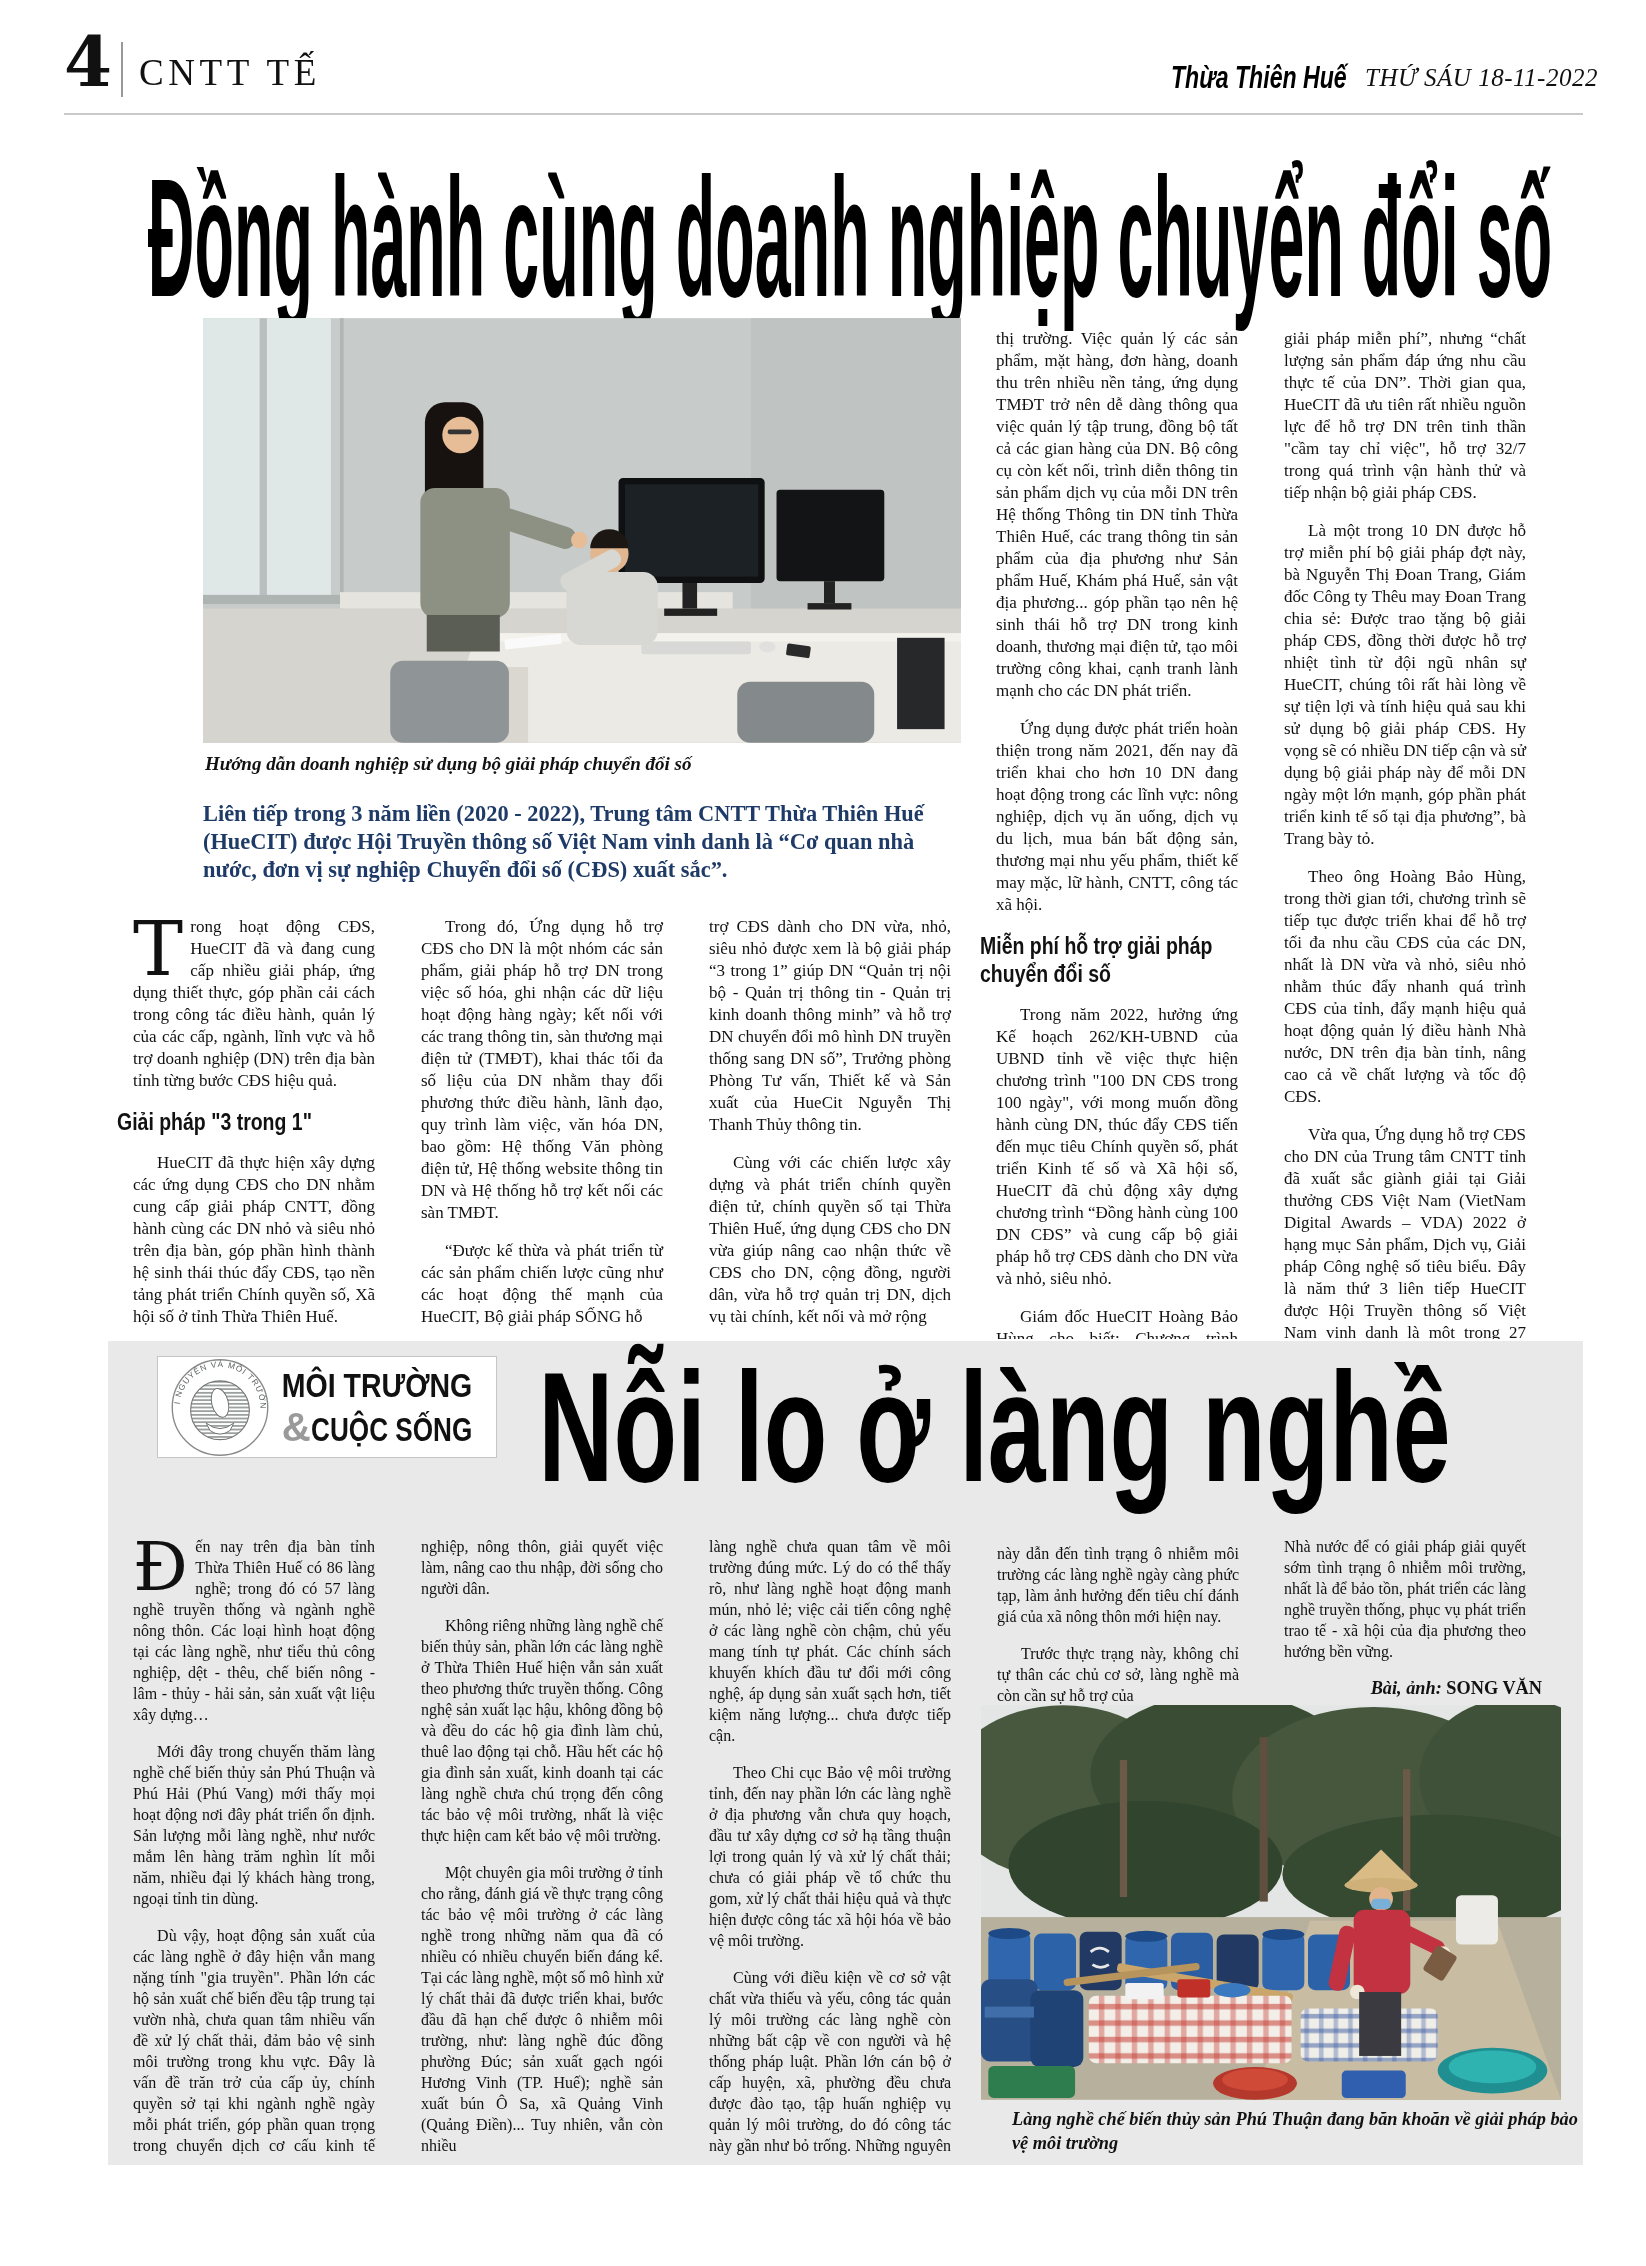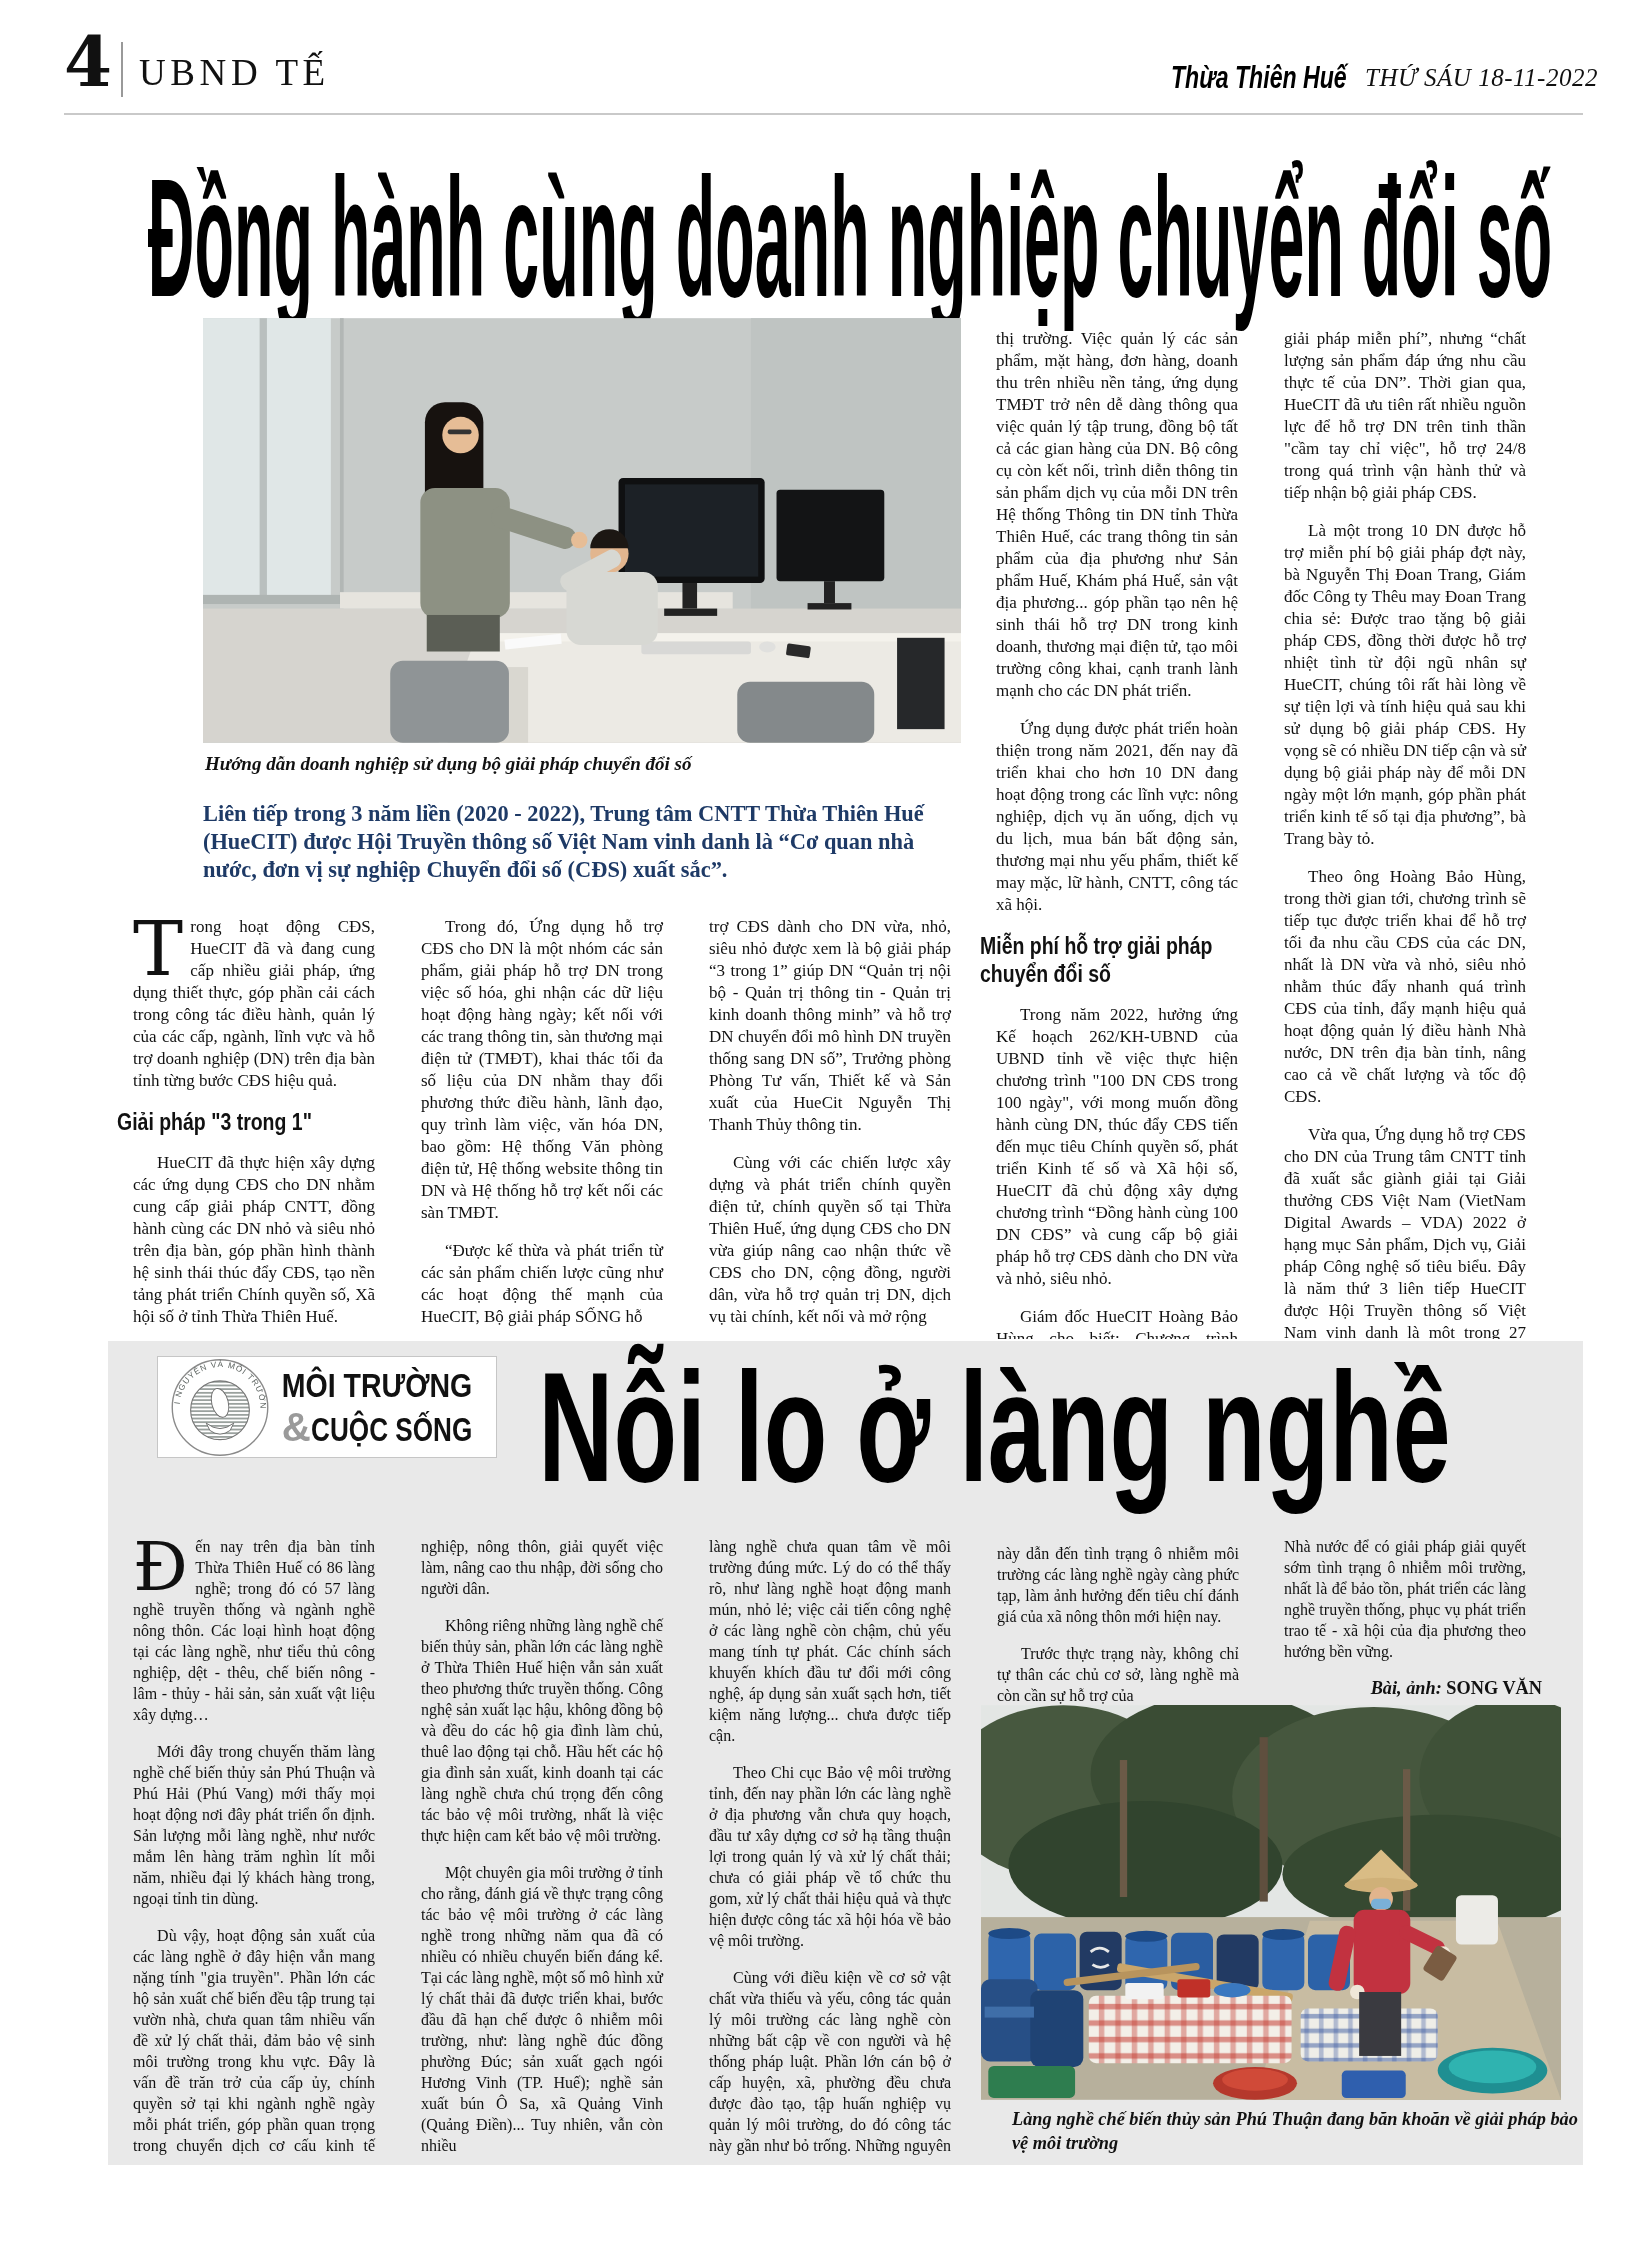--- a/index.html
+++ b/index.html
@@ -53,21 +53,21 @@
   .ring-label{font-family:"Liberation Sans",sans-serif;font-size:9px;letter-spacing:1.1px;fill:#5c6360;}
   .caption2{font-size:18.3px;line-height:24px;}
 </style>
 </head>
 <body>
 
 <div class="page">
 
   <div class="pagenum">4</div>
   <div class="vrule"></div>
-  <div class="section-title">UBND TẾ</div>
+  <div class="section-title">CNTT TẾ</div>
   <svg class="masthead-svg" width="183" height="46" viewBox="0 0 200 50">
     <text class="masthead-text" x="0" y="38" font-size="34" textLength="192" lengthAdjust="spacingAndGlyphs">Thừa Thiên Huế</text>
   </svg>
   <div class="issue-date">THỨ SÁU 18-11-2022</div>
   <div class="header-rule"></div>
 
   <svg class="headline-svg" style="left:117px;top:114px;" width="1466" height="228" viewBox="0 0 1604 250">
     <text class="headline-text" x="802" y="200" font-size="185" text-anchor="middle" textLength="1540" lengthAdjust="spacingAndGlyphs">Đồng hành cùng doanh nghiệp chuyển đổi số</text>
   </svg>
 
@@ -146,21 +146,21 @@
   <div class="col a1col" style="left:980px;top:312px;height:1027px;">
       <p class="para noindent">thị trường. Việc quản lý các sản phẩm, mặt hàng, đơn hàng, doanh thu trên nhiều nền tảng, ứng dụng TMĐT trở nên dễ dàng thông qua việc quản lý tập trung, đồng bộ tất cả các gian hàng của DN. Bộ công cụ còn kết nối, trình diễn thông tin sản phẩm dịch vụ của mỗi DN trên Hệ thống Thông tin DN tỉnh Thừa Thiên Huế, các trang thông tin sản phẩm của địa phương như Sản phẩm Huế, Khám phá Huế, sản vật địa phương... góp phần tạo nên hệ sinh thái hỗ trợ DN trong kinh doanh, thương mại điện tử, tạo môi trường công khai, cạnh tranh lành mạnh cho các DN phát triển.</p>
       <p class="para">Ứng dụng được phát triển hoàn thiện trong năm 2021, đến nay đã triển khai cho hơn 10 DN đang hoạt động trong các lĩnh vực: nông nghiệp, dịch vụ ăn uống, dịch vụ du lịch, mua bán bất động sản, thương mại nhu yếu phẩm, thiết kế may mặc, lữ hành, CNTT, công tác xã hội.</p>
       <h3 class="subhead">
         <span class="cond">Miễn phí hỗ trợ giải pháp chuyển đổi số</span>
       </h3>
       <p class="para">Trong năm 2022, hưởng ứng Kế hoạch 262/KH-UBND của UBND tỉnh về việc thực hiện chương trình "100 DN CĐS trong 100 ngày", với mong muốn đồng hành cùng DN, thúc đẩy CĐS tiến đến mục tiêu Chính quyền số, phát triển Kinh tế số và Xã hội số, HueCIT đã chủ động xây dựng chương trình “Đồng hành cùng 100 DN CĐS” và cung cấp bộ giải pháp hỗ trợ CĐS dành cho DN vừa và nhỏ, siêu nhỏ.</p>
       <p class="para">Giám đốc HueCIT Hoàng Bảo Hùng cho biết: Chương trình “Đồng hành cùng 100 DN CĐS” được triển khai với tiêu chí “hỗ trợ</p>
     </div>
   <div class="col a1col" style="left:1268px;top:312px;height:1027px;">
-      <p class="para noindent">giải pháp miễn phí”, nhưng “chất lượng sản phẩm đáp ứng nhu cầu thực tế của DN”. Thời gian qua, HueCIT đã ưu tiên rất nhiều nguồn lực để hỗ trợ DN trên tinh thần "cầm tay chỉ việc", hỗ trợ 24/8 trong quá trình vận hành thử và tiếp nhận bộ giải pháp CĐS.</p>
+      <p class="para noindent">giải pháp miễn phí”, nhưng “chất lượng sản phẩm đáp ứng nhu cầu thực tế của DN”. Thời gian qua, HueCIT đã ưu tiên rất nhiều nguồn lực để hỗ trợ DN trên tinh thần "cầm tay chỉ việc", hỗ trợ 32/7 trong quá trình vận hành thử và tiếp nhận bộ giải pháp CĐS.</p>
       <p class="para">Là một trong 10 DN được hỗ trợ miễn phí bộ giải pháp đợt này, bà Nguyễn Thị Đoan Trang, Giám đốc Công ty Thêu may Đoan Trang chia sẻ: Được trao tặng bộ giải pháp CĐS, đồng thời được hỗ trợ nhiệt tình từ đội ngũ nhân sự HueCIT, chúng tôi rất hài lòng về sự tiện lợi và tính hiệu quả sau khi sử dụng bộ giải pháp CĐS. Hy vọng sẽ có nhiều DN tiếp cận và sử dụng bộ giải pháp này để mỗi DN ngày một lớn mạnh, góp phần phát triển kinh tế số tại địa phương”, bà Trang bày tỏ.</p>
       <p class="para">Theo ông Hoàng Bảo Hùng, trong thời gian tới, chương trình sẽ tiếp tục được triển khai để hỗ trợ tối đa nhu cầu CĐS của các DN, nhất là DN vừa và nhỏ, siêu nhỏ nhằm thúc đẩy nhanh quá trình CĐS của tỉnh, đẩy mạnh hiệu quả hoạt động quản lý điều hành Nhà nước, DN trên địa bàn tỉnh, nâng cao cả về chất lượng và tốc độ CĐS.</p>
       <p class="para">Vừa qua, Ứng dụng hỗ trợ CĐS cho DN của Trung tâm CNTT tỉnh đã xuất sắc giành giải tại Giải thưởng CĐS Việt Nam (VietNam Digital Awards – VDA) 2022 ở hạng mục Sản phẩm, Dịch vụ, Giải pháp Công nghệ số tiêu biểu. Đây là năm thứ 3 liên tiếp HueCIT được Hội Truyền thông số Việt Nam vinh danh là một trong 27 đơn vị xuất sắc cả nước được tôn vinh ở hạng mục này.</p>
       <p class="byline"><em>Bài, ảnh: </em><strong>LIÊN MINH</strong></p>
     </div>
 
   <section class="graybox">
 
     <div class="logobox">
       <svg width="102" height="101" viewBox="0 0 110 110" style="position:absolute;left:11px;top:0;">

